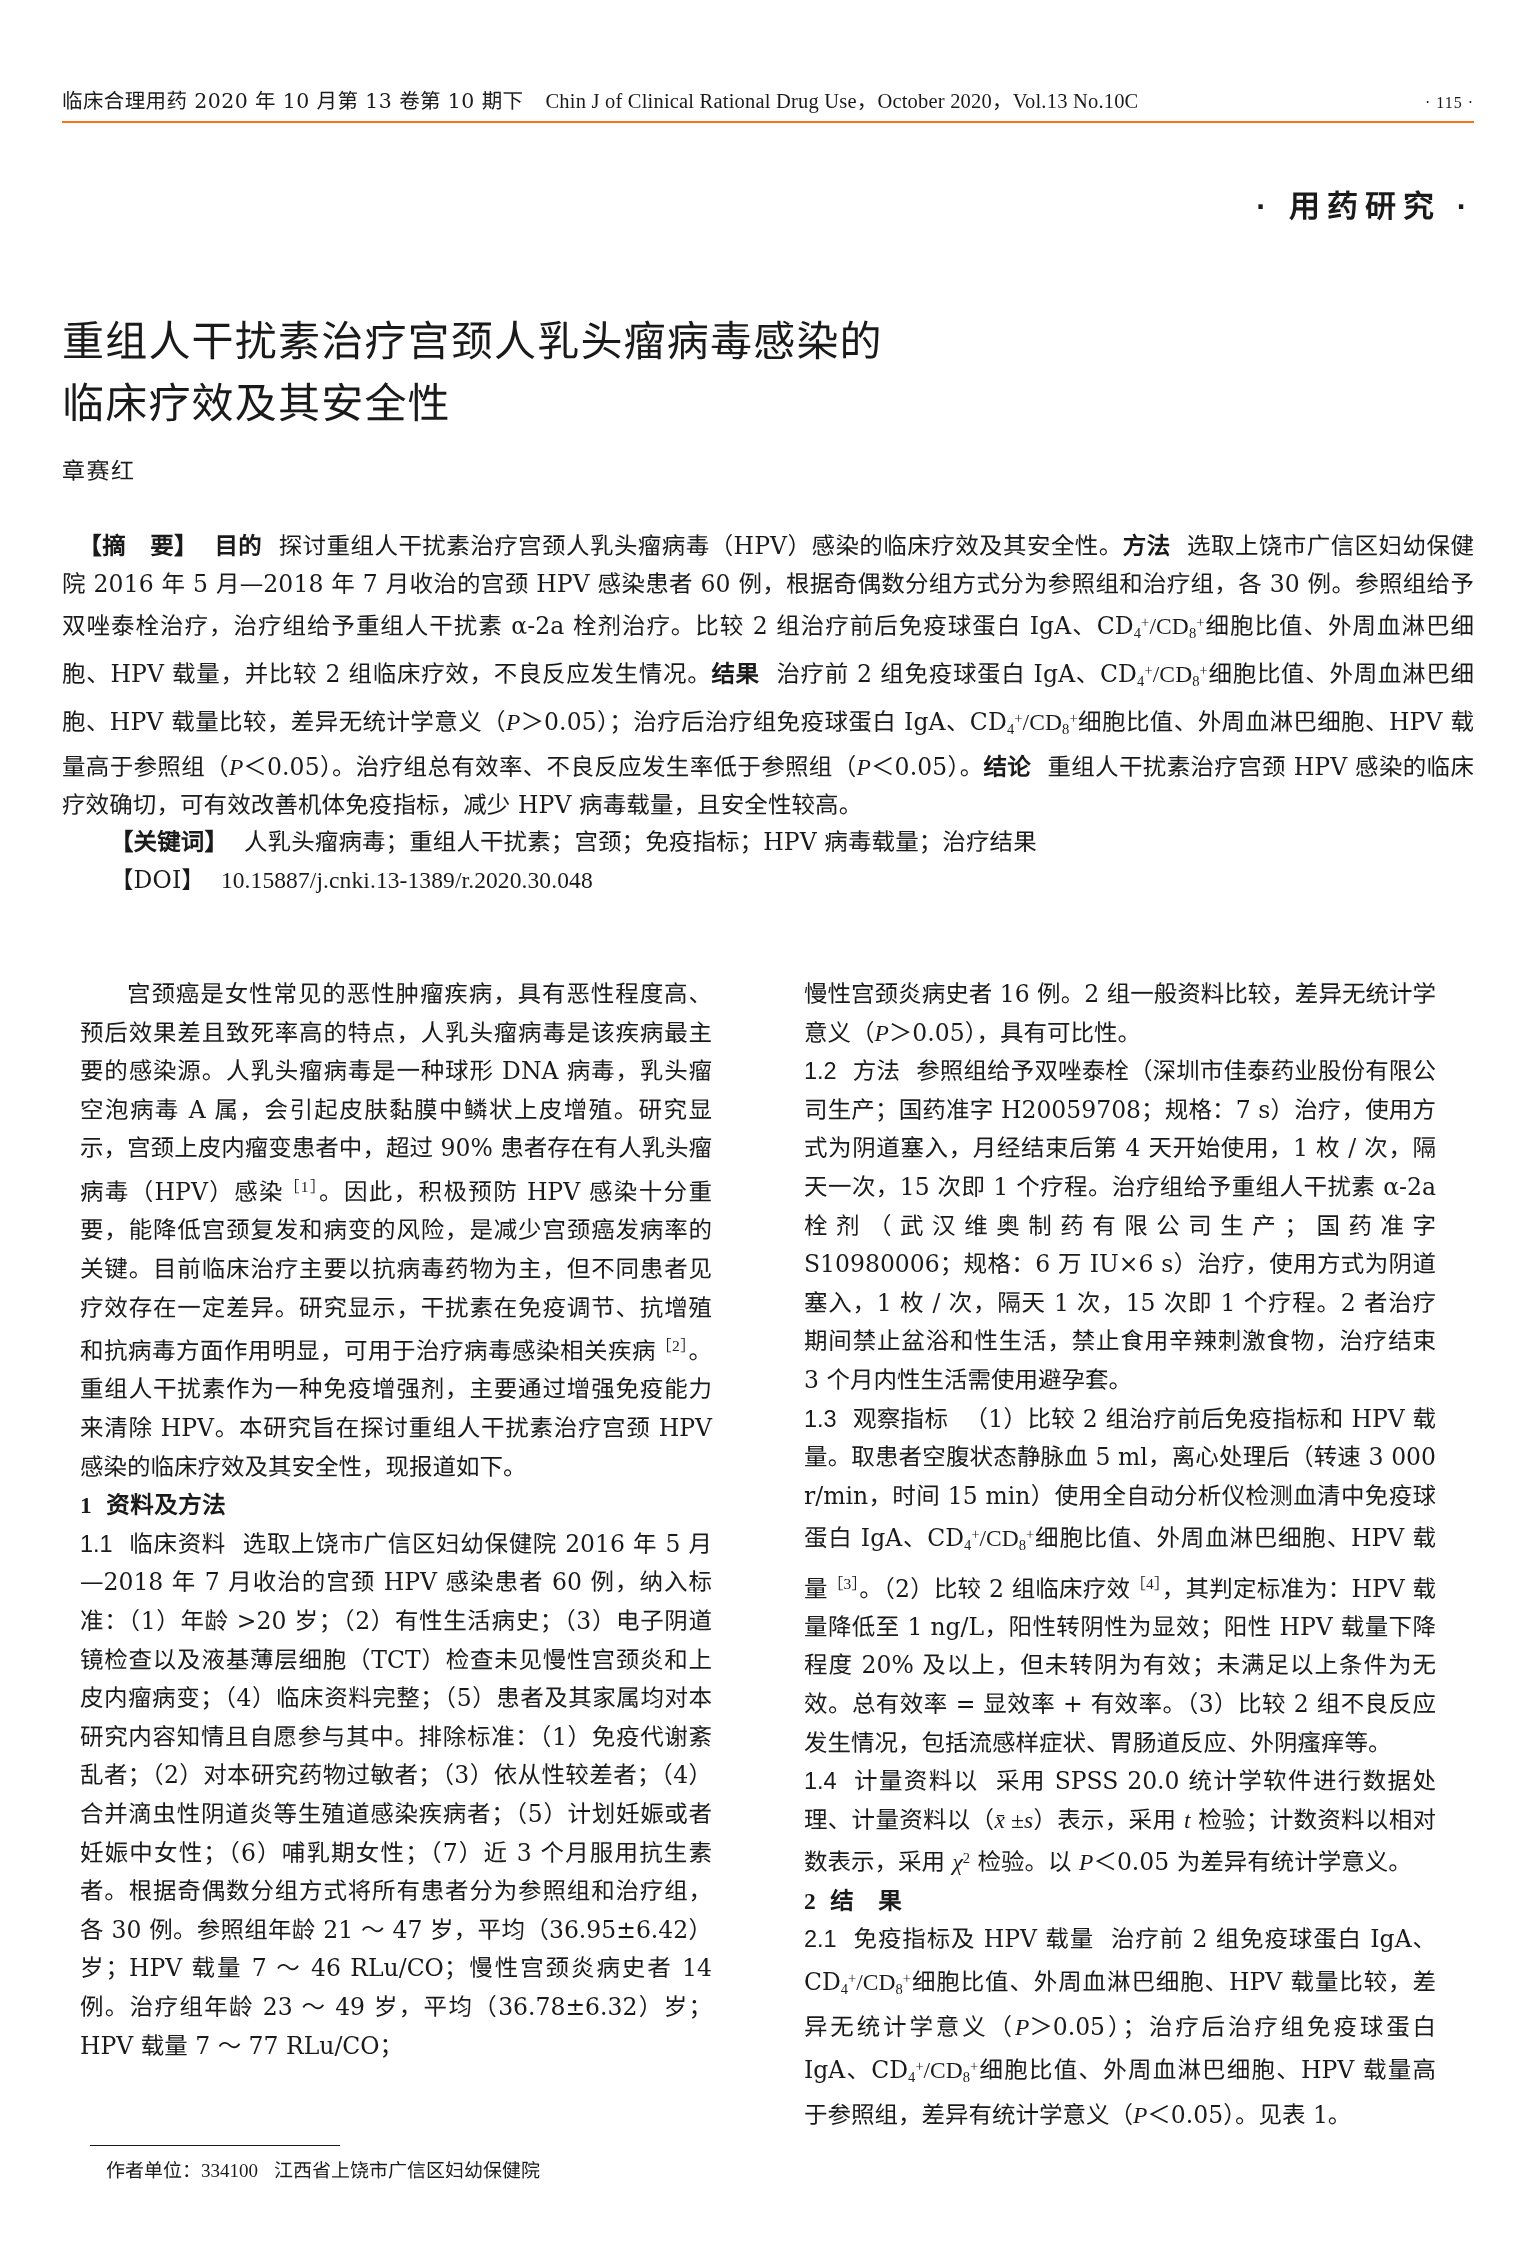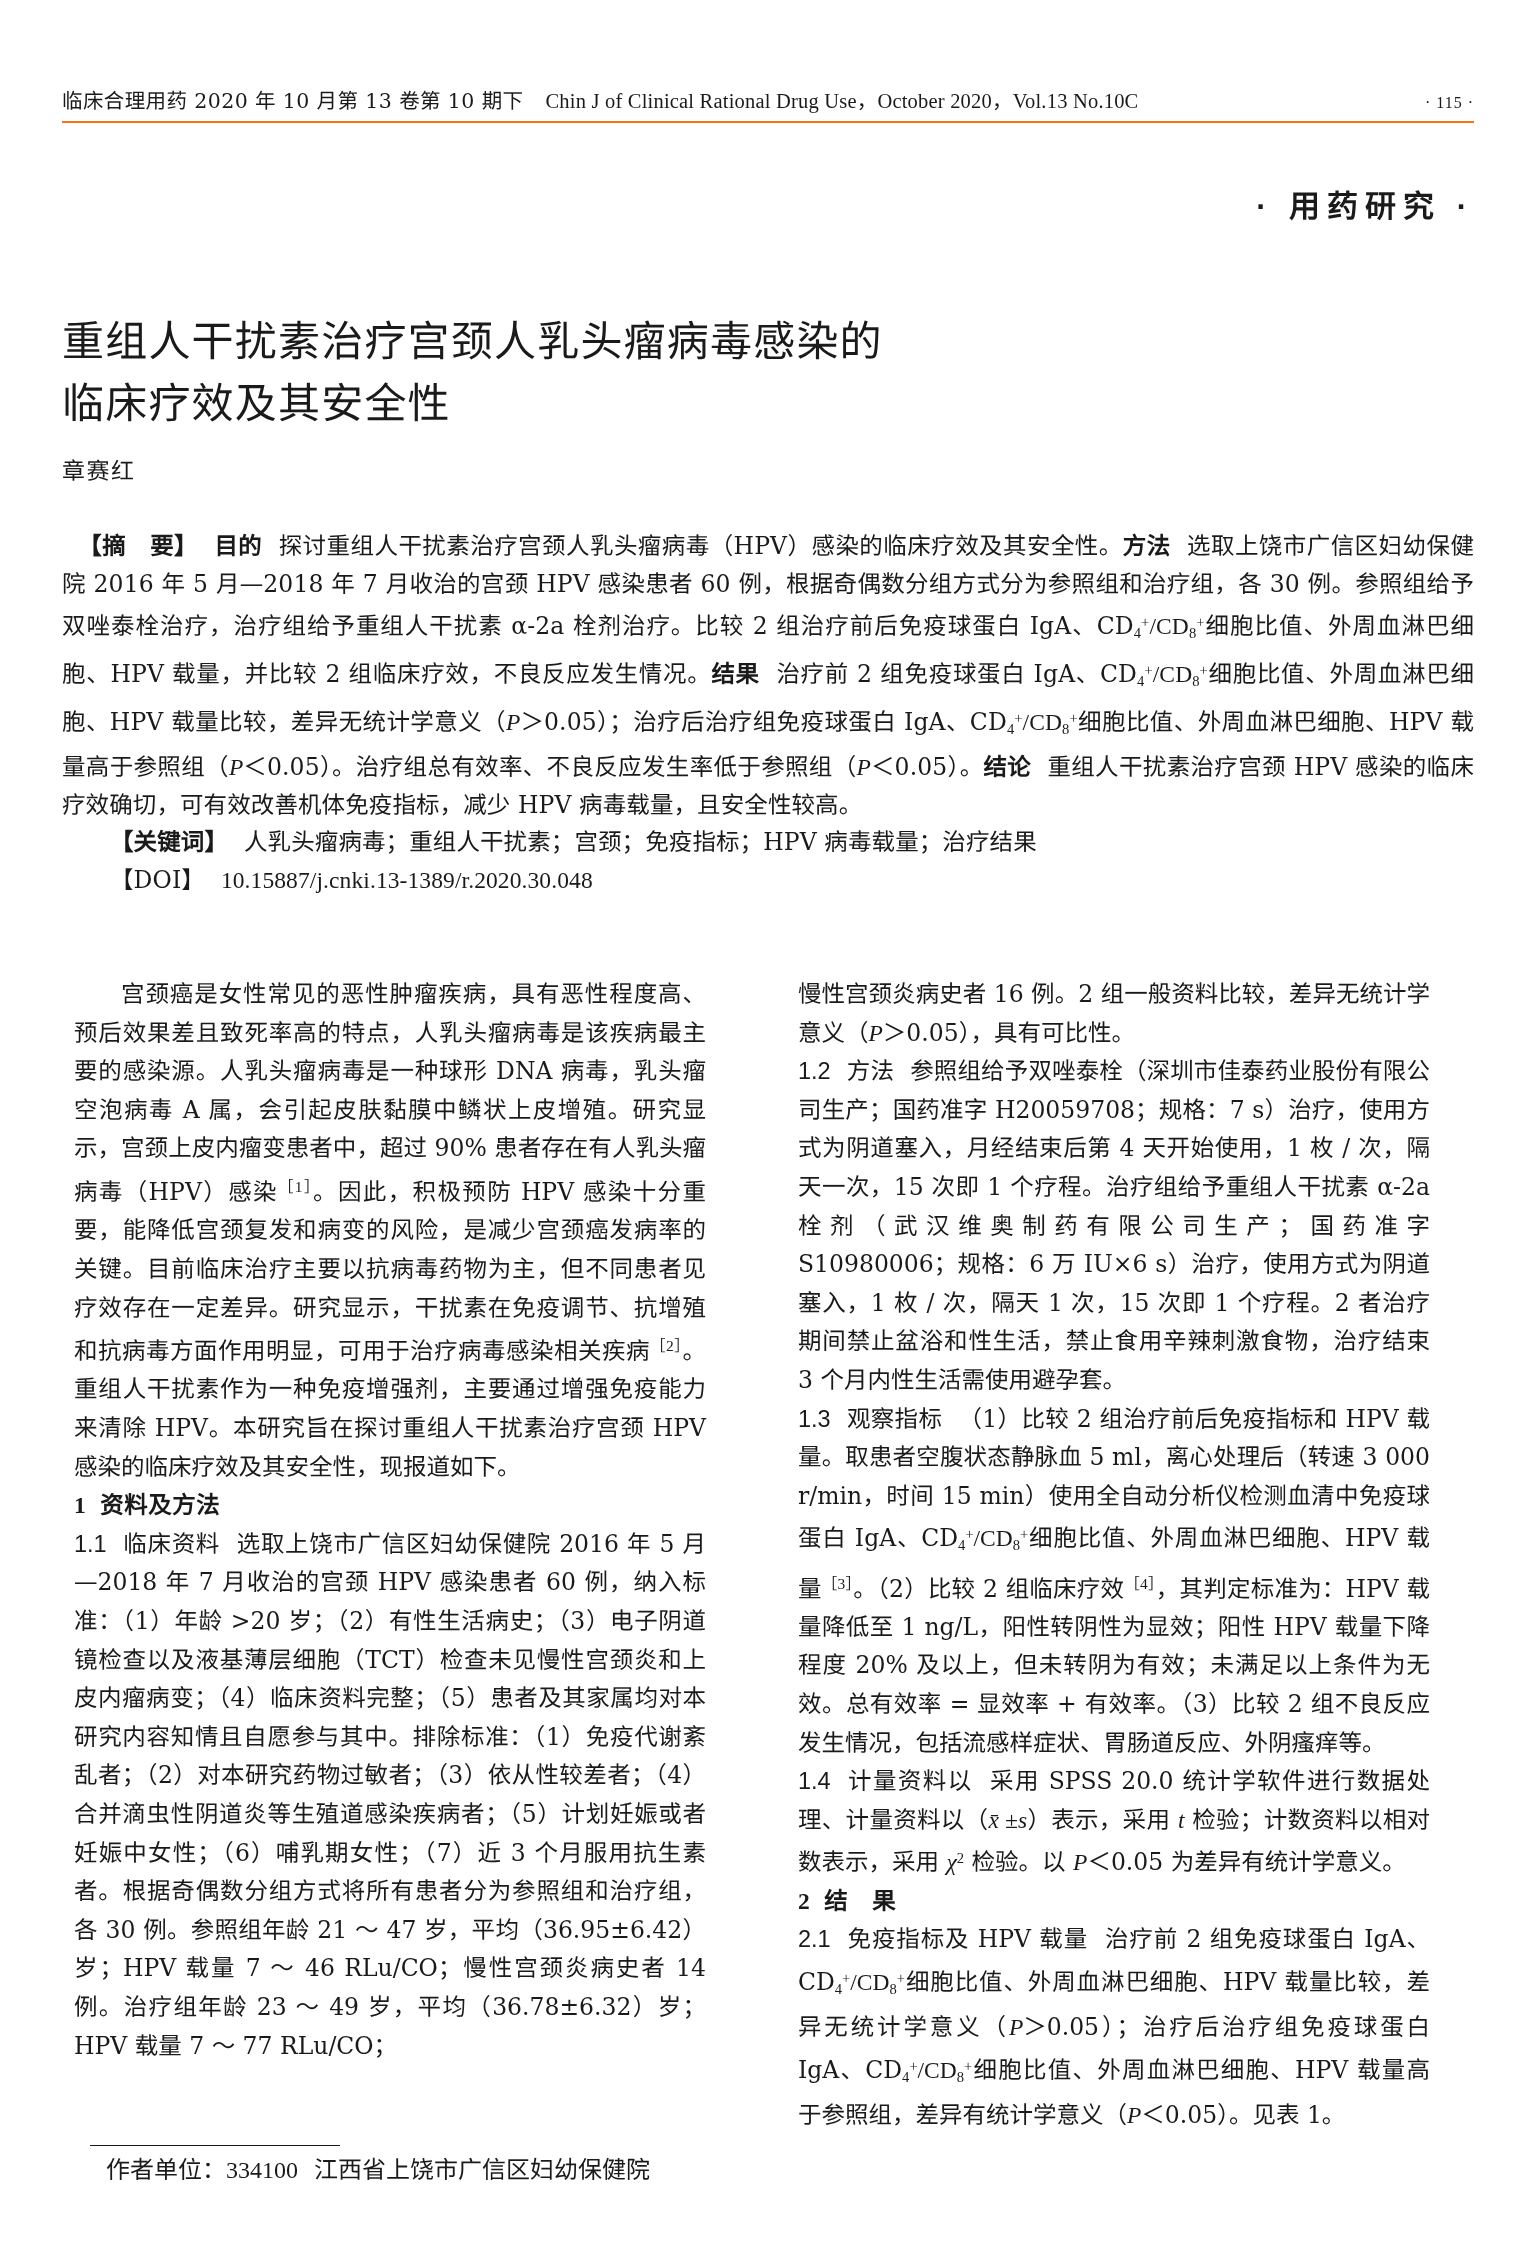--- a/index.html
+++ b/index.html
@@ -116,21 +116,21 @@
     font-size: 0.62em;
     font-family: "Liberation Serif", "DejaVu Serif", serif;
   }
   sub { vertical-align: -0.28em; }
   sup { vertical-align: 0.45em; }
   .ref { font-size: 0.66em; vertical-align: 0.5em; font-family: "Liberation Serif","DejaVu Serif",serif; }
 
   
   .cols {
     position: absolute;
-    left: 46px;
+    left: 52px;
     top: 975px;
     width: 1412px;
     height: 1150px;
   }
   .col {
     position: absolute;
     top: 0;
     width: 632px;
     font-size: 23.5px;
     line-height: 38.6px;
@@ -147,21 +147,21 @@
   }
   .head1 .num { font-family: "Liberation Serif","DejaVu Serif",serif; margin-right: 14px; }
   .sub-num { font-family: Liberation Sans, sans-serif; }
 
   
   .footnote {
     position: absolute;
     left: 90px;
     top: 2145px;
     width: 640px;
-    font-size: 24px;
+    font-size: 19px;
     line-height: 32px;
     padding-top: 9px;
   }
   .footnote .fn-rule {
     position: absolute;
     left: 0; top: 0;
     width: 250px;
     border-top: 1.5px solid #1a1a1a;
   }
 </style>

